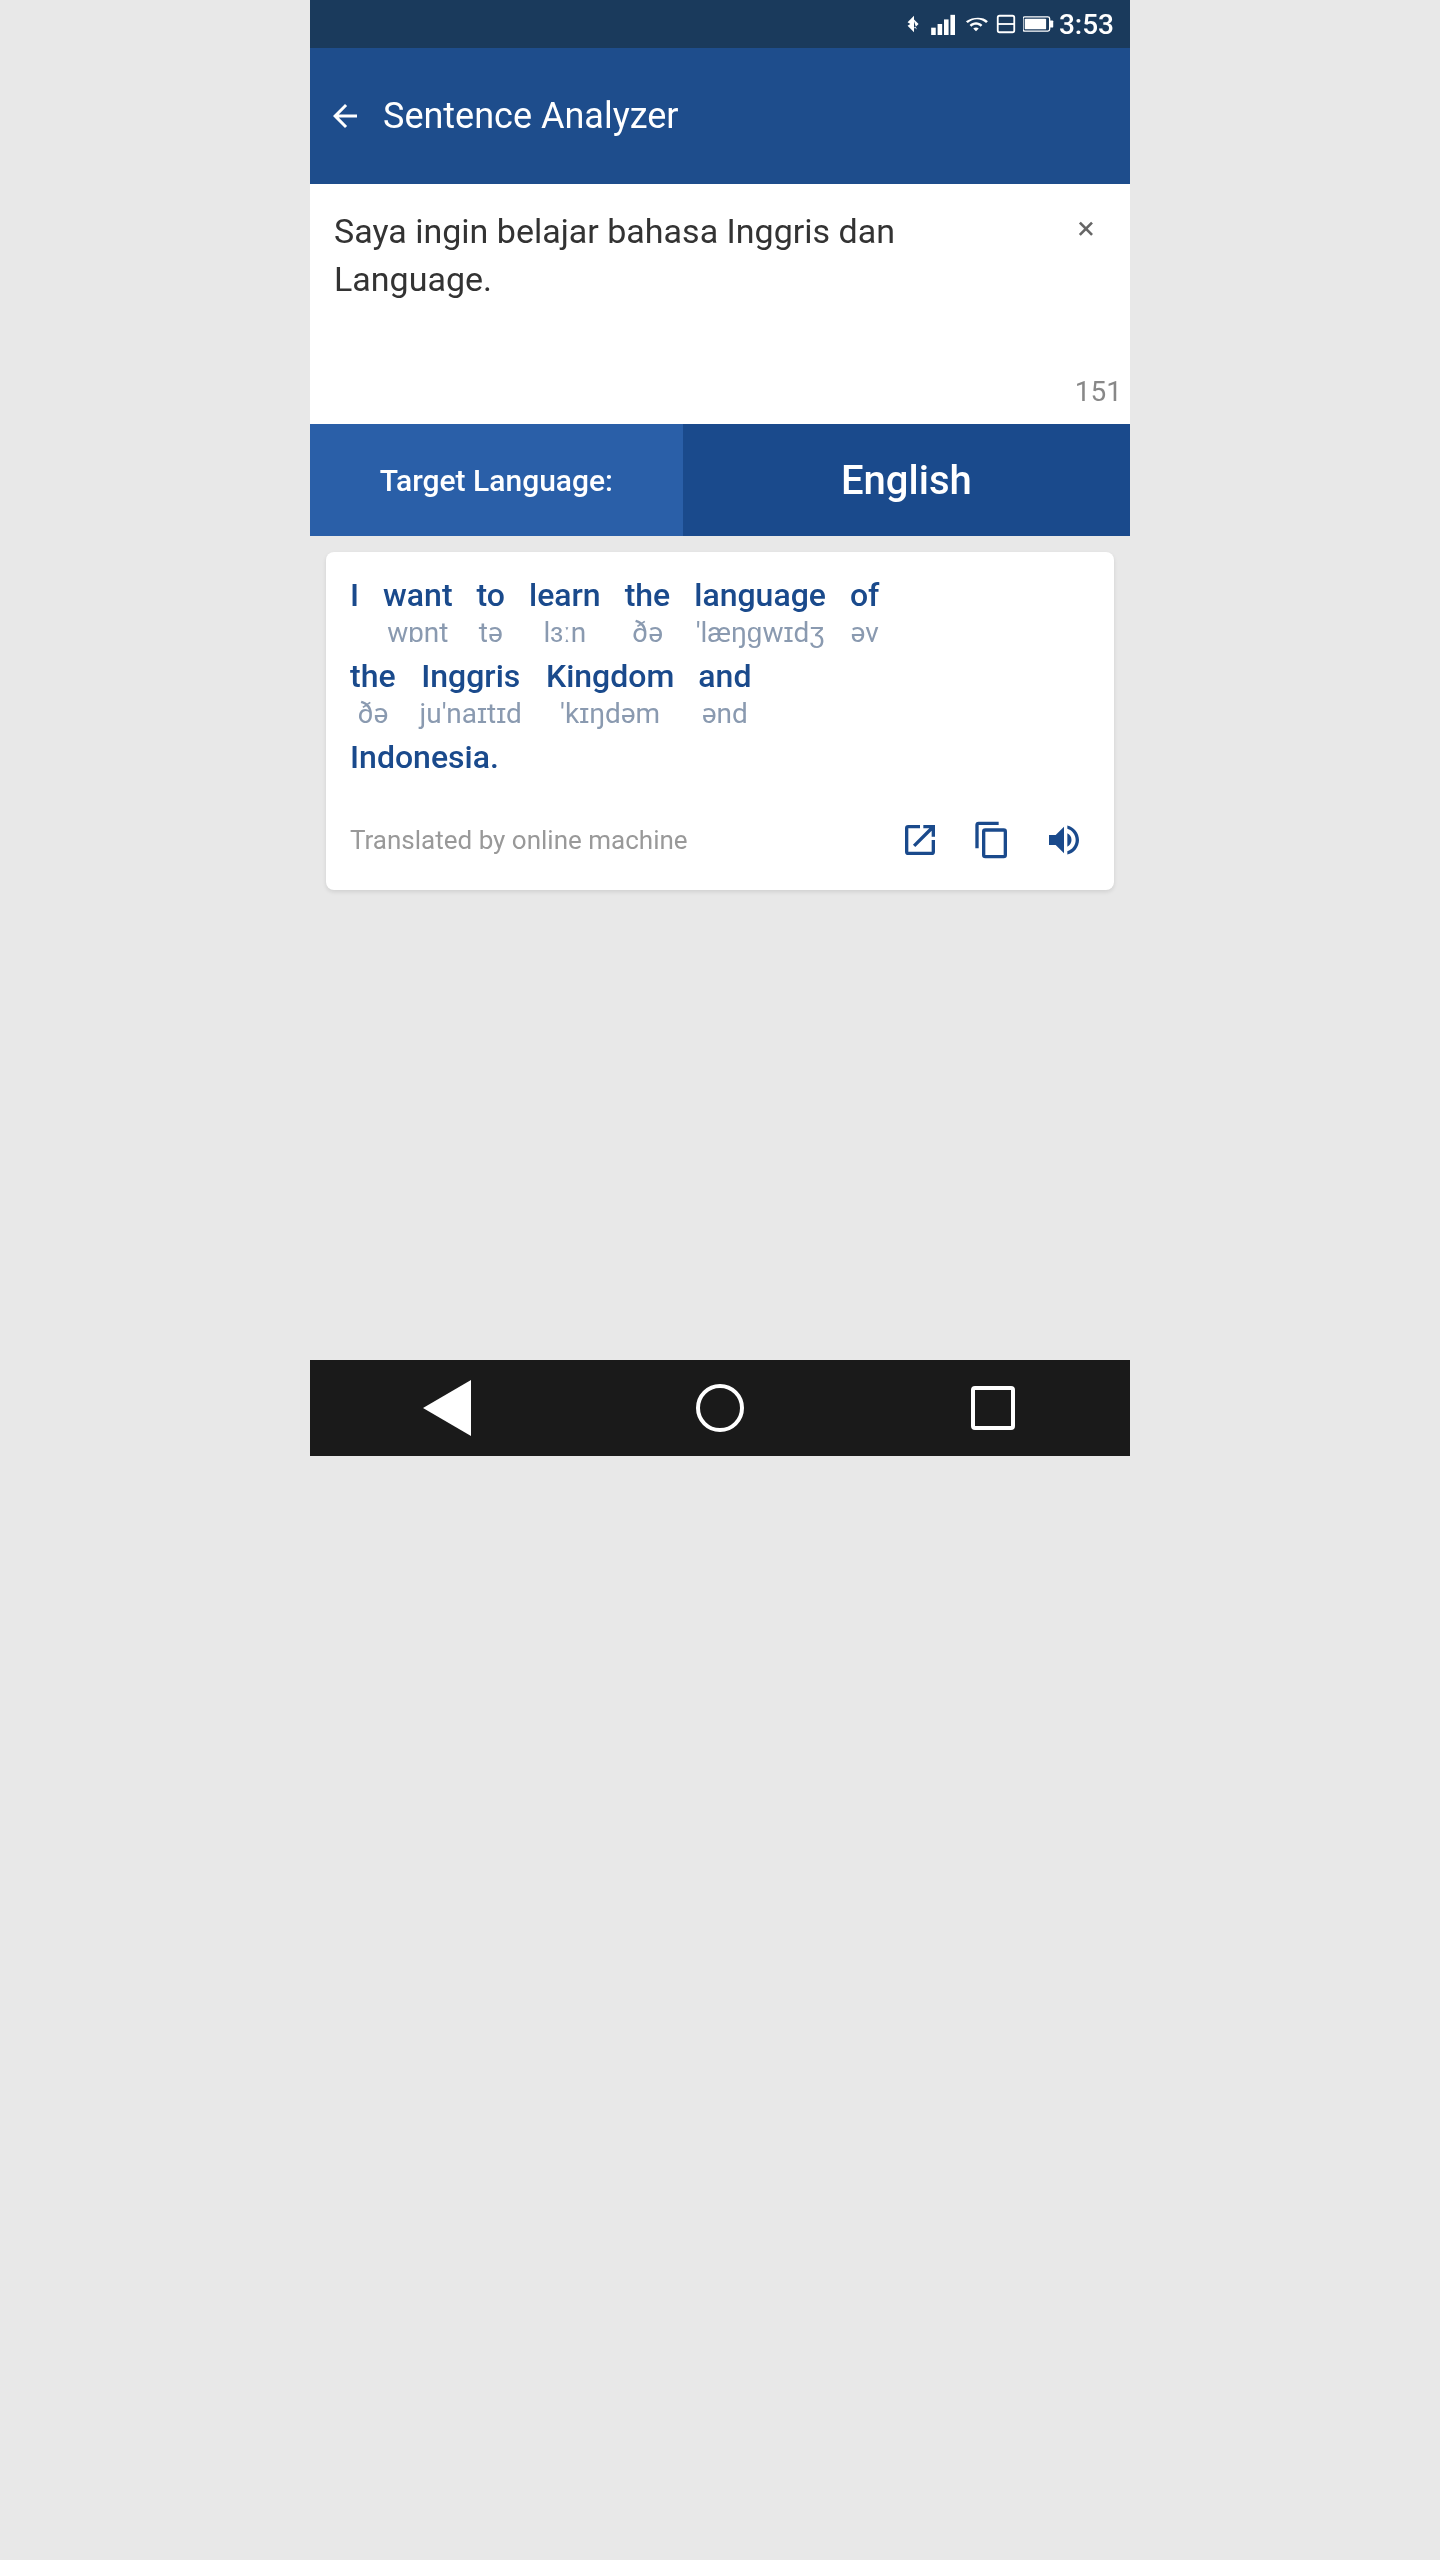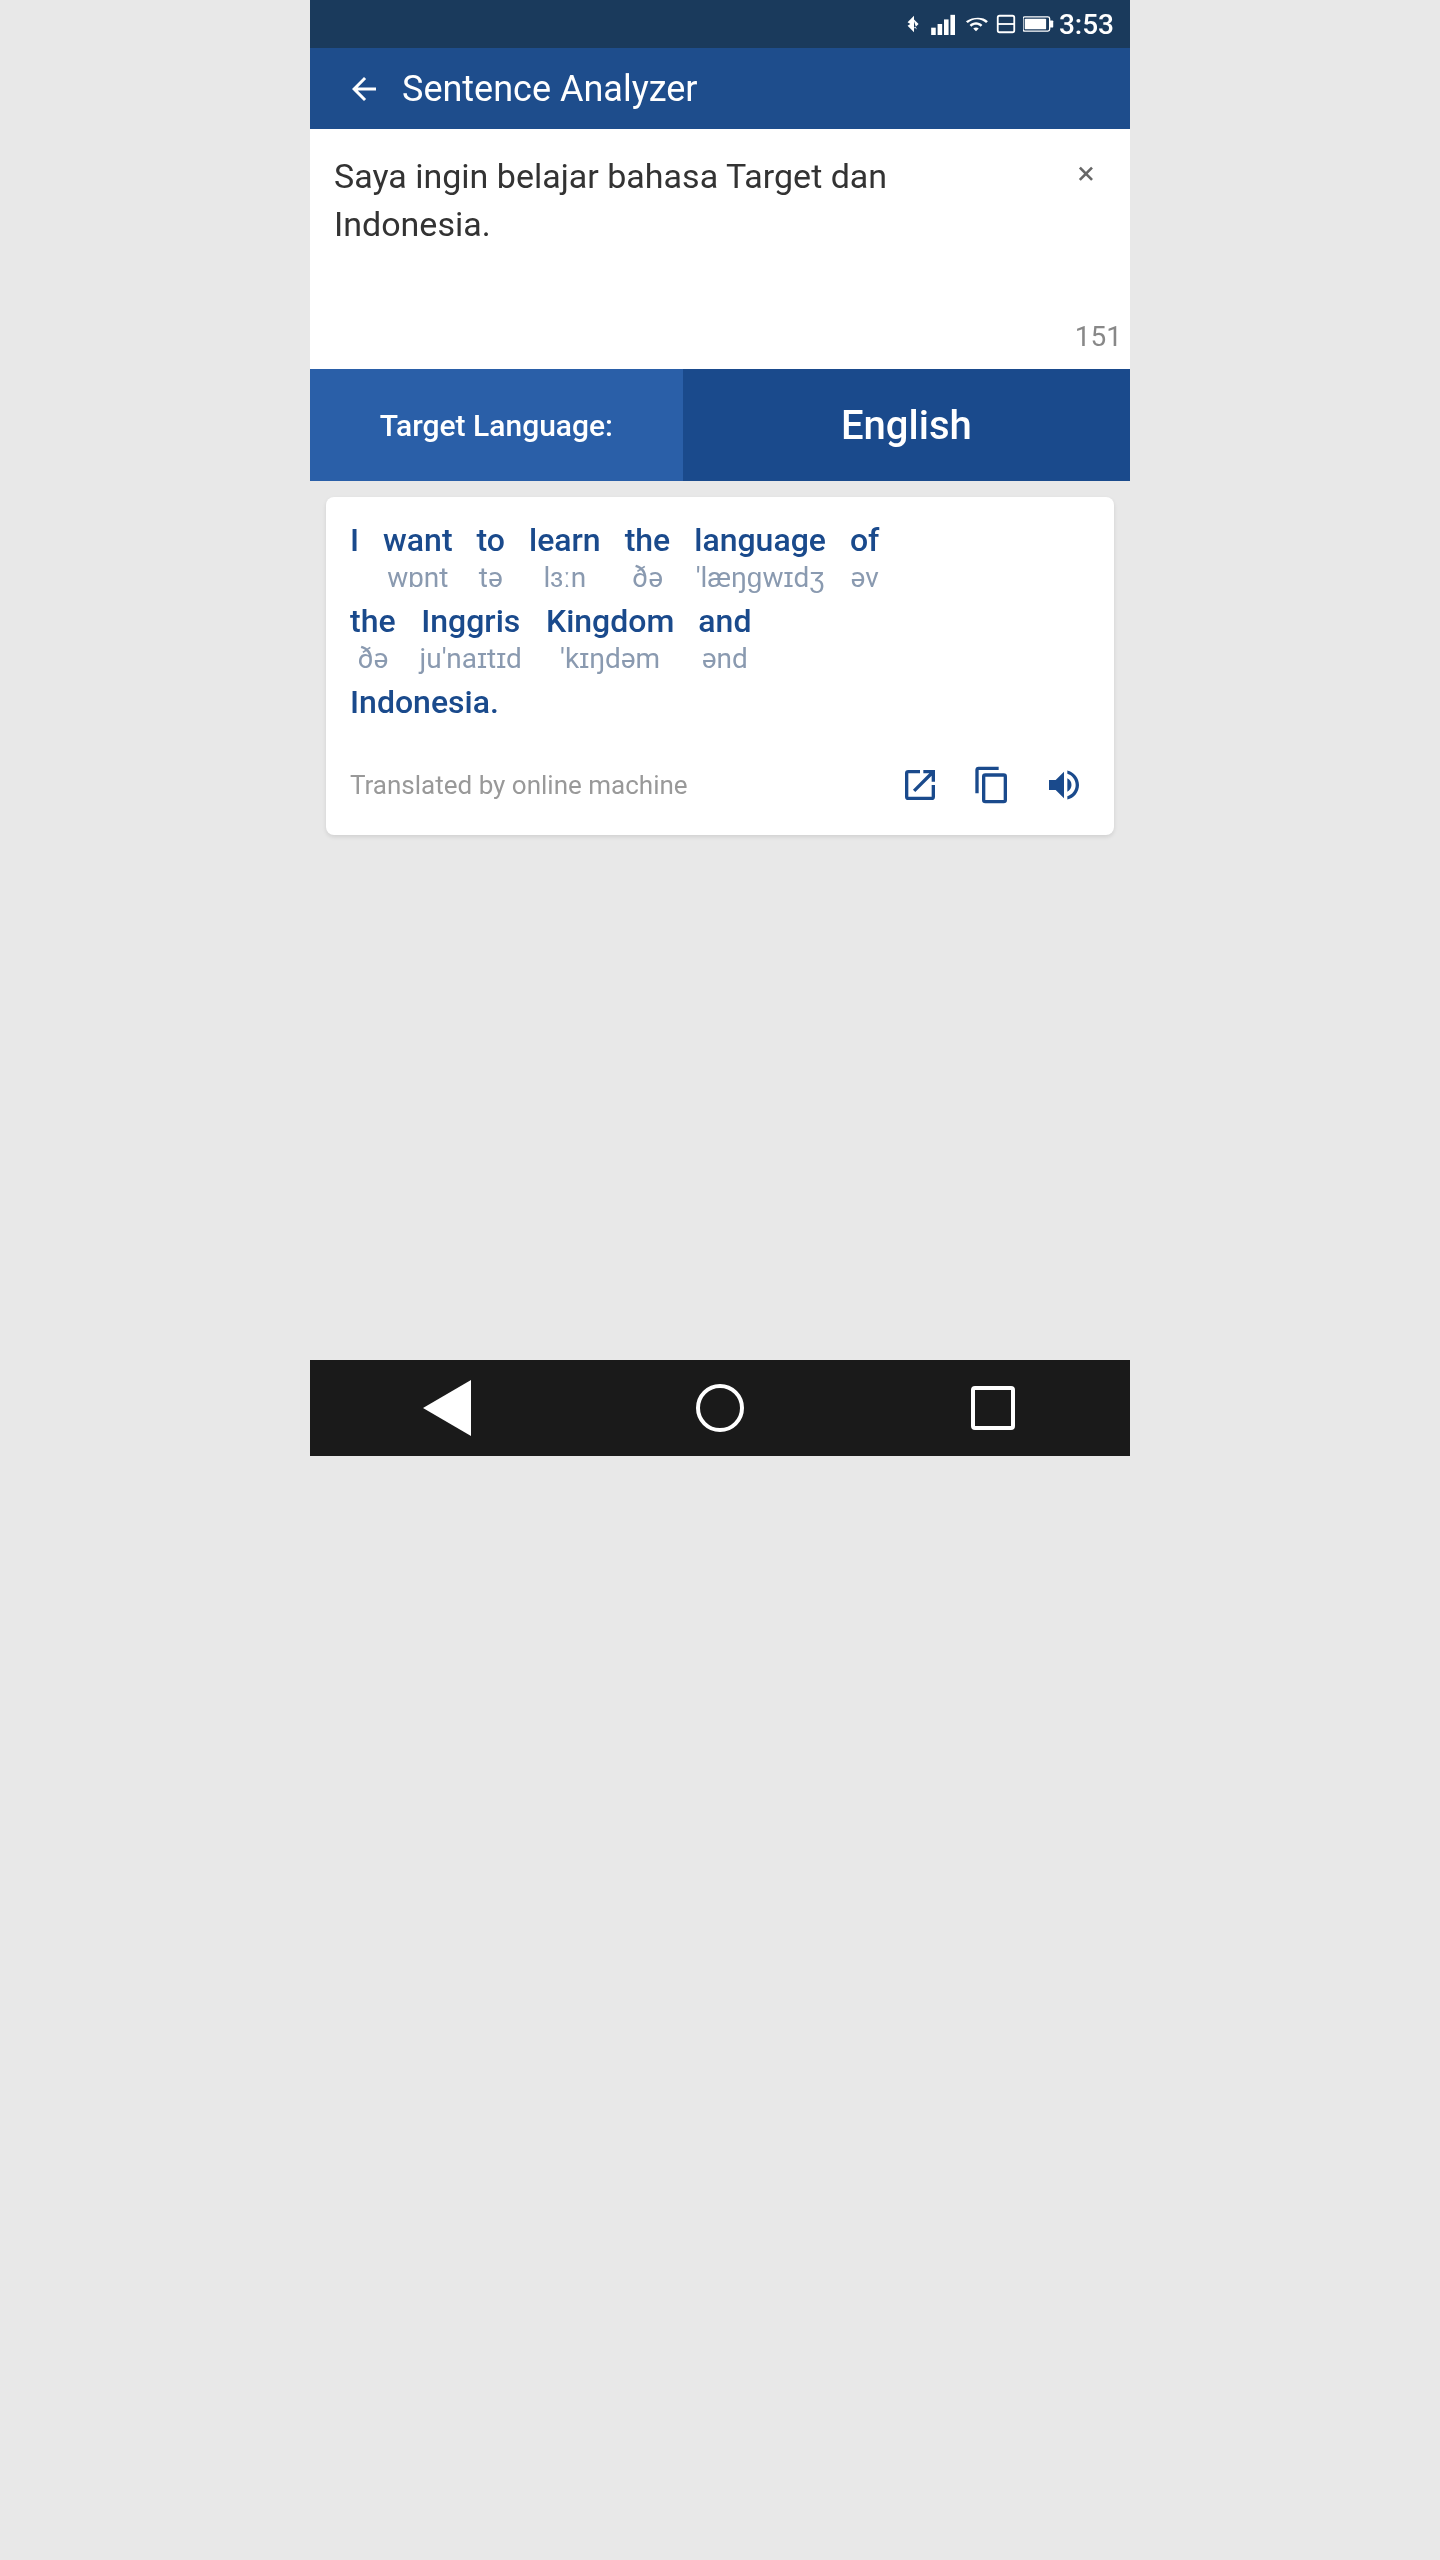--- a/index.html
+++ b/index.html
@@ -40,24 +40,24 @@
       display: flex;
       align-items: center;
       gap: 6px;
       color: white;
       font-size: 18px;
     }
 
     
     .app-bar {
       background-color: #1e4d8c;
-      height: 81px;
-      display: flex;
-      align-items: center;
-      padding: 0 36px;
+      height: 136px;
+      display: flex;
+      align-items: center;
+      padding: 0 17px;
       gap: 20px;
     }
 
     .back-arrow {
       color: white;
       font-size: 36px;
       cursor: pointer;
       display: flex;
       align-items: center;
     }
@@ -293,21 +293,21 @@
 <div class="app-bar">
   <div class="back-arrow">
     <svg width="36" height="36" viewBox="0 0 24 24" fill="white">
       <path d="M20 11H7.83l5.59-5.59L12 4l-8 8 8 8 1.41-1.41L7.83 13H20v-2z"></path>
     </svg>
   </div>
   <span class="app-title">Sentence Analyzer</span>
 </div>
 
 <div class="input-area">
-  <div class="input-text">Saya ingin belajar bahasa Target dan Indonesia.</div>
+  <div class="input-text">Saya ingin belajar bahasa Inggris dan Language.</div>
   <div class="clear-button">×</div>
   <div class="char-count">151</div>
 </div>
 
 <div class="target-language-bar">
   <div class="target-label">Target Language:</div>
   <div class="target-value">English</div>
 </div>
 
 <div class="results-card">

